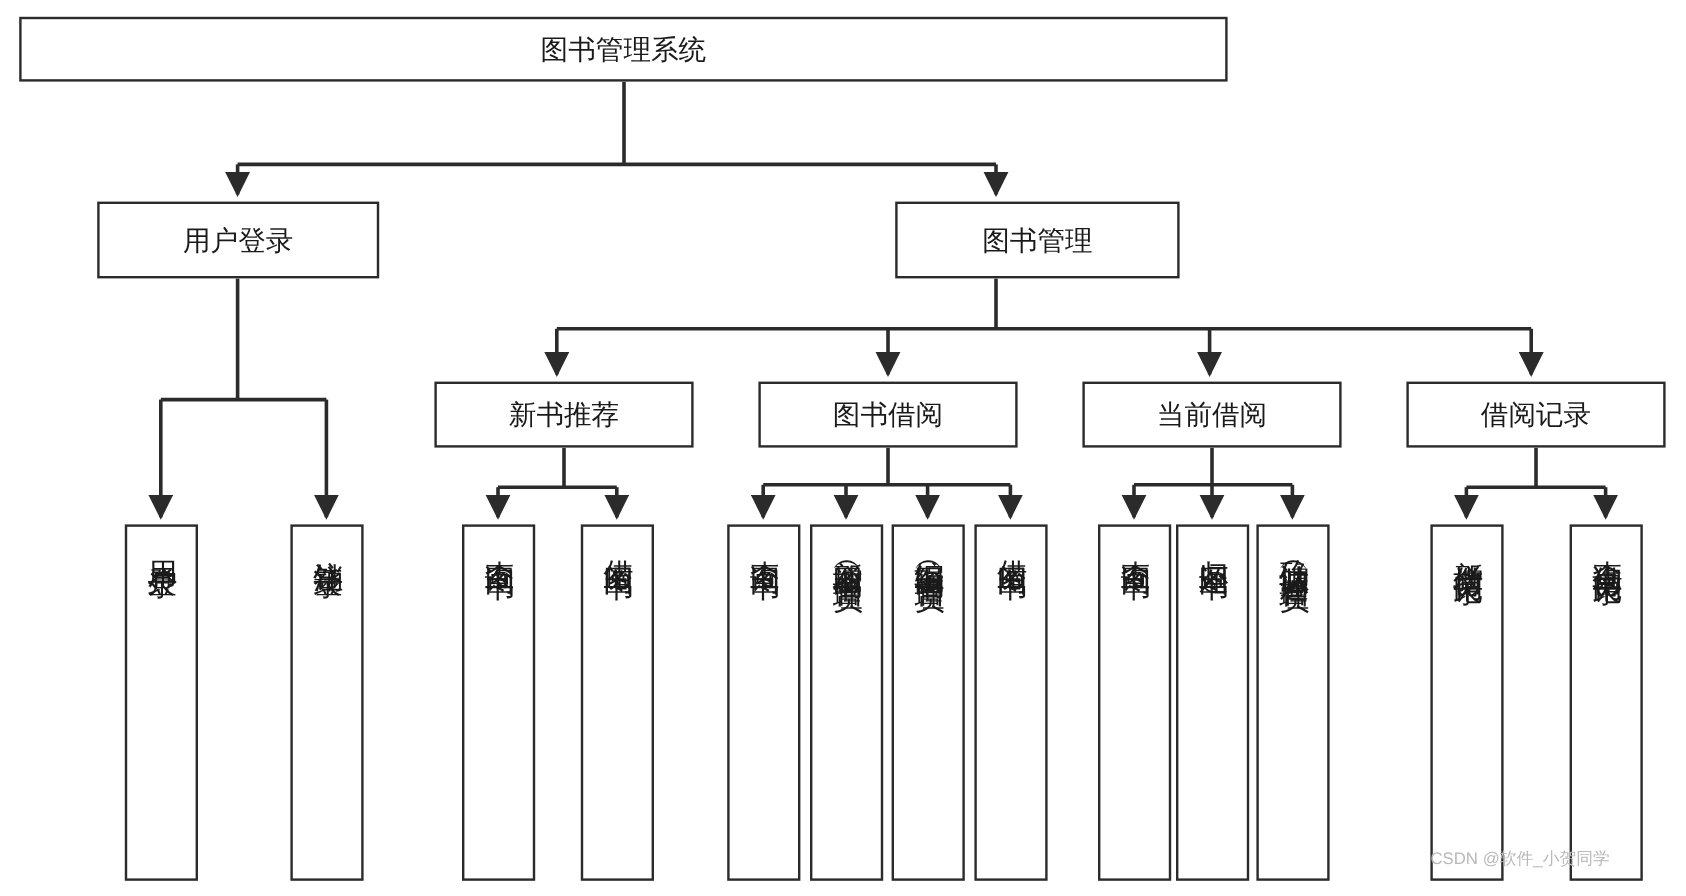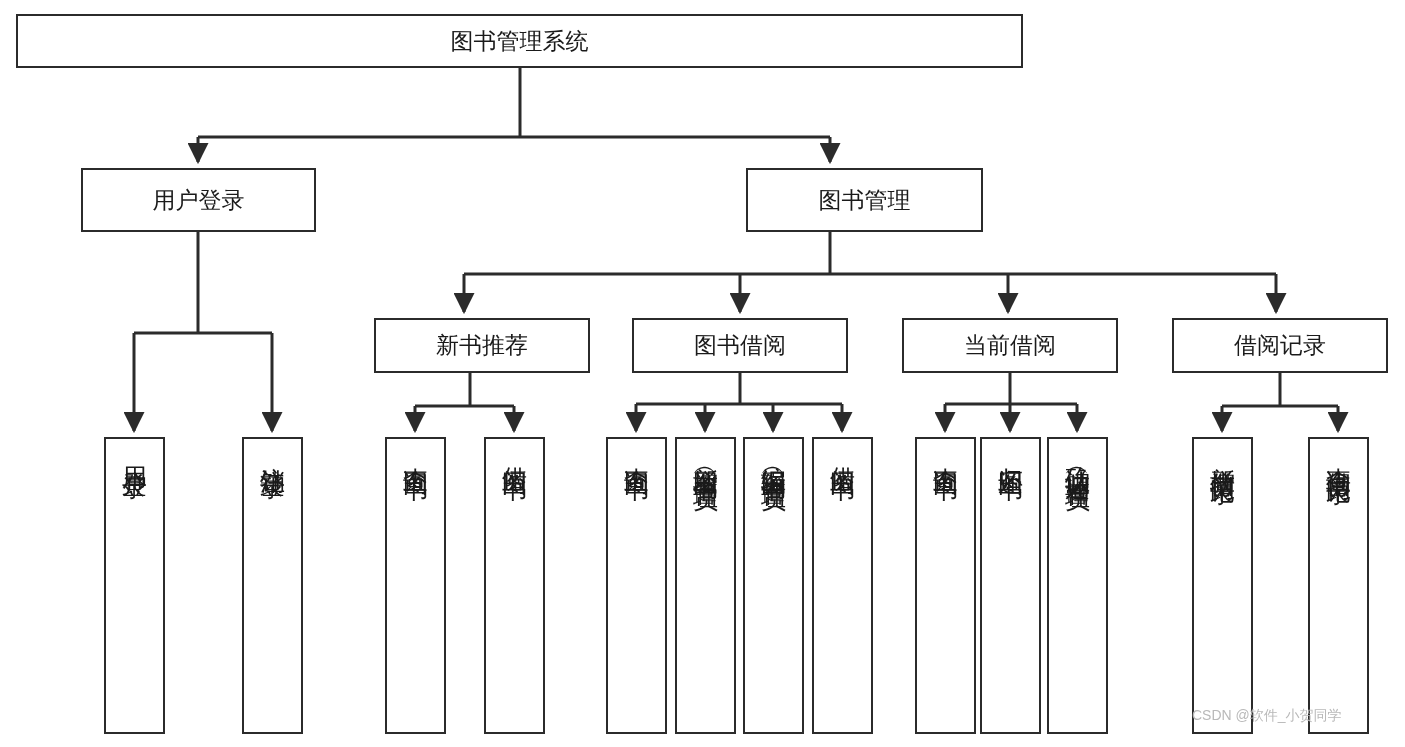--- a/index.html
+++ b/index.html
@@ -125,21 +125,21 @@
     <span class="node-label">图书管理系统</span>
   </div>
 
   <div class="node horizontal" style="left:81px; top:168px; width:235px; height:64px;">
     <span class="node-label">用户登录</span>
   </div>
   <div class="node horizontal" style="left:746px; top:168px; width:237px; height:64px;">
     <span class="node-label">图书管理</span>
   </div>
 
-  <div class="node horizontal" style="left:362px; top:318px; width:216px; height:55px;margin-left:12px;">
+  <div class="node horizontal" style="left:362px; top:318px; width:216px; height:55px;">
     <span class="node-label">新书推荐</span>
   </div>
   <div class="node horizontal" style="left:632px; top:318px; width:216px; height:55px;">
     <span class="node-label">图书借阅</span>
   </div>
   <div class="node horizontal" style="left:1172px; top:318px; width:216px; height:55px;">
     <span class="node-label">借阅记录</span>
   </div>
   <div class="node horizontal" style="left:902px; top:318px; width:216px; height:55px;">
     <span class="node-label">当前借阅</span>

